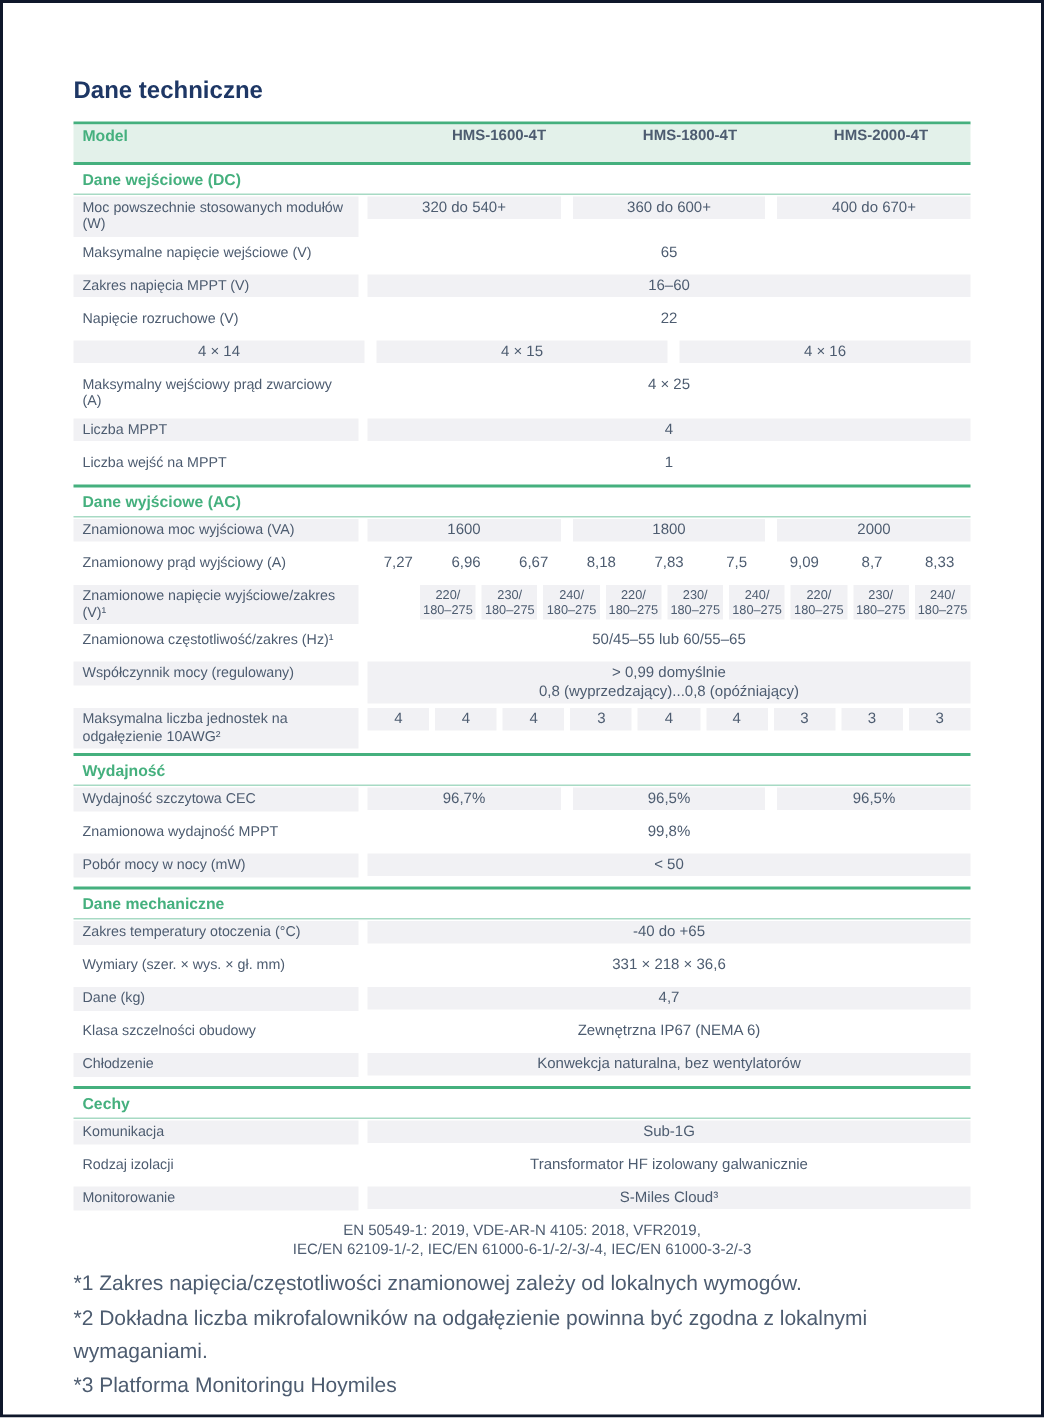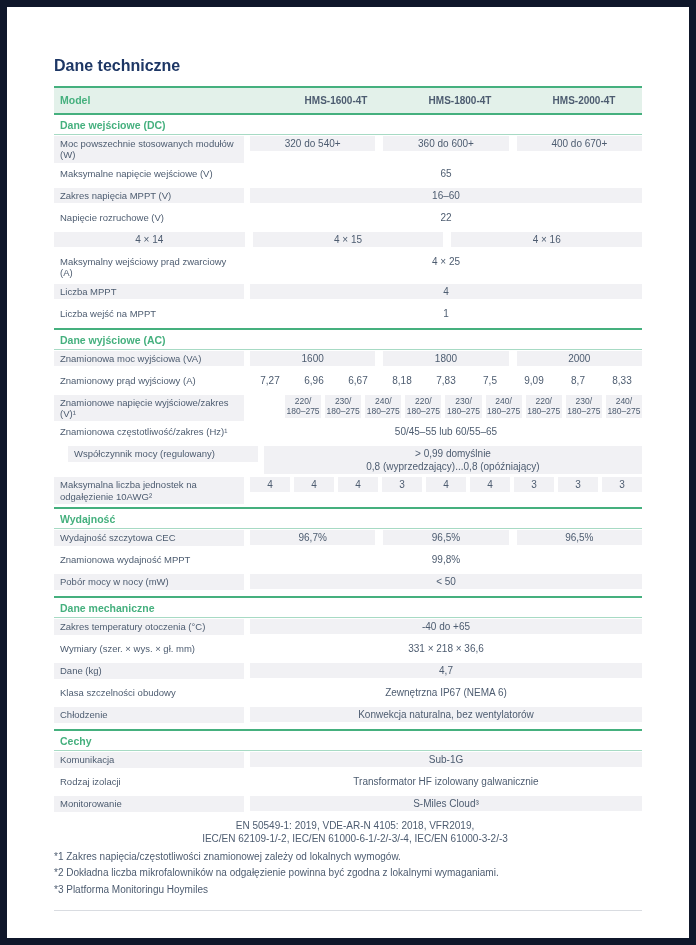--- a/index.html
+++ b/index.html
@@ -4,69 +4,69 @@
 <style>
   * { box-sizing: border-box; }
   html, body { margin: 0; padding: 0; }
   body {
     width: 696px; height: 945px;
     background: #ffffff;
     font-family: "Liberation Sans", sans-serif;
   }
   .frame {
     width: 100%; height: 100%;
-    border: 7px solid #0f172a;
+    border: 2px solid #0f172a;
     padding: 50px 47px 0 47px;
     overflow: hidden;
   }
   .title {
     font-size: 16px; font-weight: bold;
     color: #1E3765;
     margin: 0 0 11px 0;
   }
   .top-line { height: 2px; background: #45B07E; }
   .sec-line { height: 2px; background: #45B07E; }
   .sec-title {
     font-size: 10.5px; font-weight: bold; color: #45B07E;
     padding: 4px 6px 3px 6px;
     border-bottom: 1px solid #A7DAC4;
     margin-bottom: 1px;
   }
   .model-row {
-    display: flex; align-items: center;
+    display: flex; align-items: flex-start;
     background: #E3F1EA;
     min-height: 25px;
     border-top: 0;
     gap: 28px;
   }
   .model-row .label-cell { color: #45B07E; font-weight: bold; font-size: 10.5px; background: transparent; }
   .model-name {
     color: #45B07E; font-weight: bold; font-size: 11.5px;
     background: transparent !important;
   }
   .row { display: flex; align-items: flex-start; min-height: 19px; margin-bottom: 3px; }
   .row.tall-s { min-height: 23px; gap: 35px; }
-  .row.tall-m { min-height: 27px; margin-left: 14px; }
+  .row.tall-m { min-height: 27px; }
   .shaded .cell { background: #F1F1F4; }
   .cell { display: flex; flex-direction: column; justify-content: center; }
   .label-cell {
     width: 190px; flex: none;
     padding: 2px 4px 2px 6px; margin-right: 6px;
     font-size: 9.5px; color: #4D5C70; line-height: 1.2;
   }
   .value-area { flex: 1 1 auto; display: flex; align-items: stretch; }
   .g3 { gap: 8px; }
   .g9 { gap: 4px; }
   .vcell {
     flex: 1 1 0; text-align: center;
     font-size: 10px; color: #4D5C70; line-height: 1.3;
     padding: 1px 0;
   }
   .tall-s .vcell { font-size: 8.5px; line-height: 1.25; }
-  .footnotes { margin-top: 2px; font-size: 10px; color: #4D5C70; line-height: 1.62; }
+  .footnotes { margin-top: 2px; font-size: 14px; color: #4D5C70; line-height: 1.62; }
   .footer-line { margin-top: 12px; height: 1px; background: #D9DCE1; }
 </style>
 </head>
 <body>
 
 <div class="frame">
   <h1 class="title">Dane techniczne</h1>
 
   <div>
     <div class="top-line"></div>

